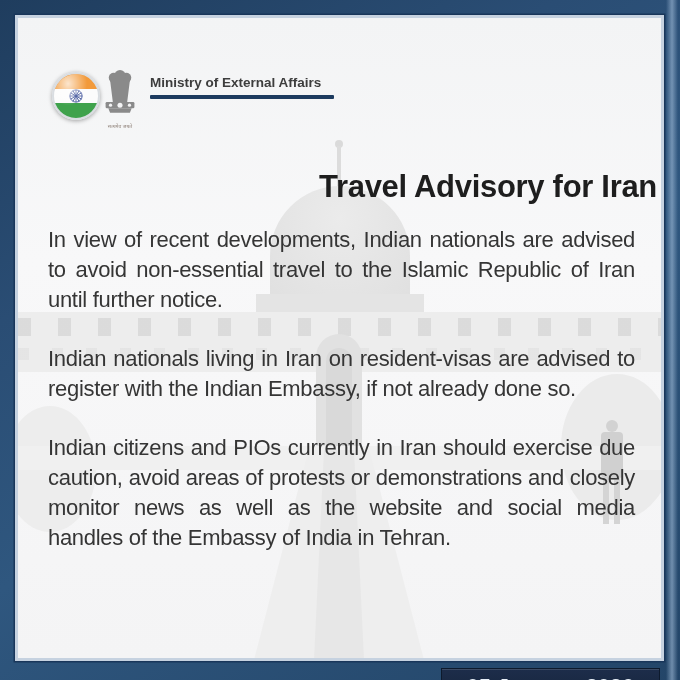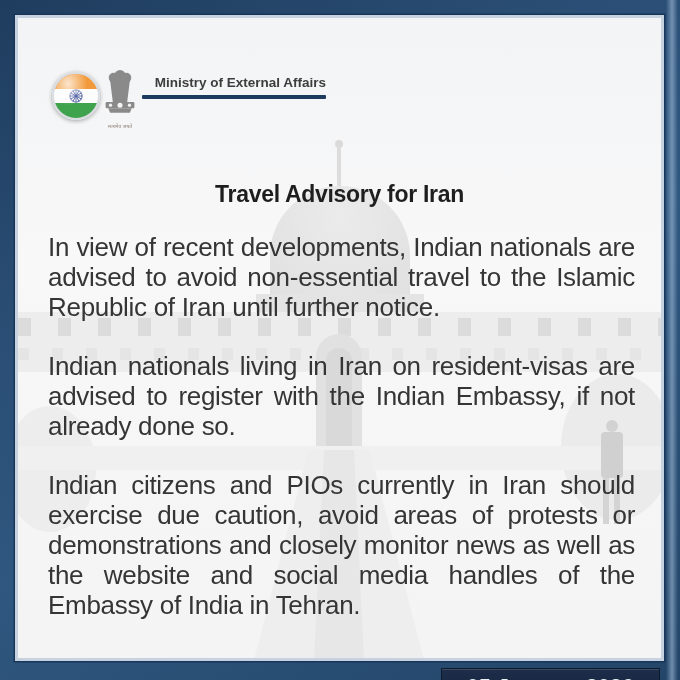--- a/index.html
+++ b/index.html
@@ -47,32 +47,32 @@
   .flag{
     position:absolute;left:34px;top:54px;width:44px;height:44px;border-radius:50%;
     border:2px solid #d9dde1;box-shadow:0 1px 4px rgba(0,0,0,.35);overflow:hidden;z-index:2;
     background:linear-gradient(180deg,#f29a3b 0 34%,#fcfcfc 34% 66%,#3fa24c 66% 100%);
   }
   .flag-gloss{position:absolute;inset:0;border-radius:50%;
     background:radial-gradient(ellipse at 32% 22%,rgba(255,255,255,.75) 0%,rgba(255,255,255,0) 45%);}
   .chakra{position:absolute;left:50%;top:50%;width:14px;height:14px;transform:translate(-50%,-50%);}
   .emblem{position:absolute;left:82px;top:50px;width:40px;text-align:center;z-index:2;}
   .emblem-caption{display:block;font-size:5px;line-height:6px;color:#8d7f76;letter-spacing:0;margin-top:1px;}
-  .ministry{position:absolute;left:124px;top:57px;z-index:2;text-align:right;}
+  .ministry{position:absolute;left:132px;top:57px;z-index:2;}
   .ministry-line1{font-size:13.5px;font-weight:700;color:#3d3d3d;letter-spacing:0;}
   .ministry-line2{font-size:19px;font-weight:700;color:#2b2b2b;letter-spacing:-.4px;margin-top:2px;}
   .header-underline{width:184px;height:3.5px;background:#1d3b5f;border-radius:1px;margin-top:5px;}
   
   .title{
-    position:absolute;left:0;right:0;top:147px;margin:16px;text-align:center;z-index:2;
-    font-size:23px;font-weight:700;letter-spacing:-.3px;color:#1e1e1e;
+    position:absolute;left:0;right:0;top:147px;margin:4px;text-align:right;z-index:2;
+    font-size:31px;font-weight:700;letter-spacing:-.3px;color:#1e1e1e;
   }
   .body-text{position:absolute;left:30px;right:26px;top:202px;z-index:2;}
   .body-text p{
-    margin:12px 0 29px 0;font-size:26px;line-height:30px;letter-spacing:-.3px;
+    margin:5px 0 29px 0;font-size:22px;line-height:30px;letter-spacing:-.3px;
     color:#353535;text-align:justify;
   }
   
   .datebox{
     position:absolute;left:441px;top:668px;width:217px;height:34px;z-index:3;
     background:linear-gradient(180deg,#1d2d4a 0%,#15233b 100%);
     border:1px solid #0d1a2d;box-shadow:inset 0 1px 0 rgba(255,255,255,.14);
     display:flex;align-items:center;justify-content:center;text-align:center;
   }
   .datebox span{font-size:21px;font-weight:700;color:#e8eff7;letter-spacing:.3px;}

